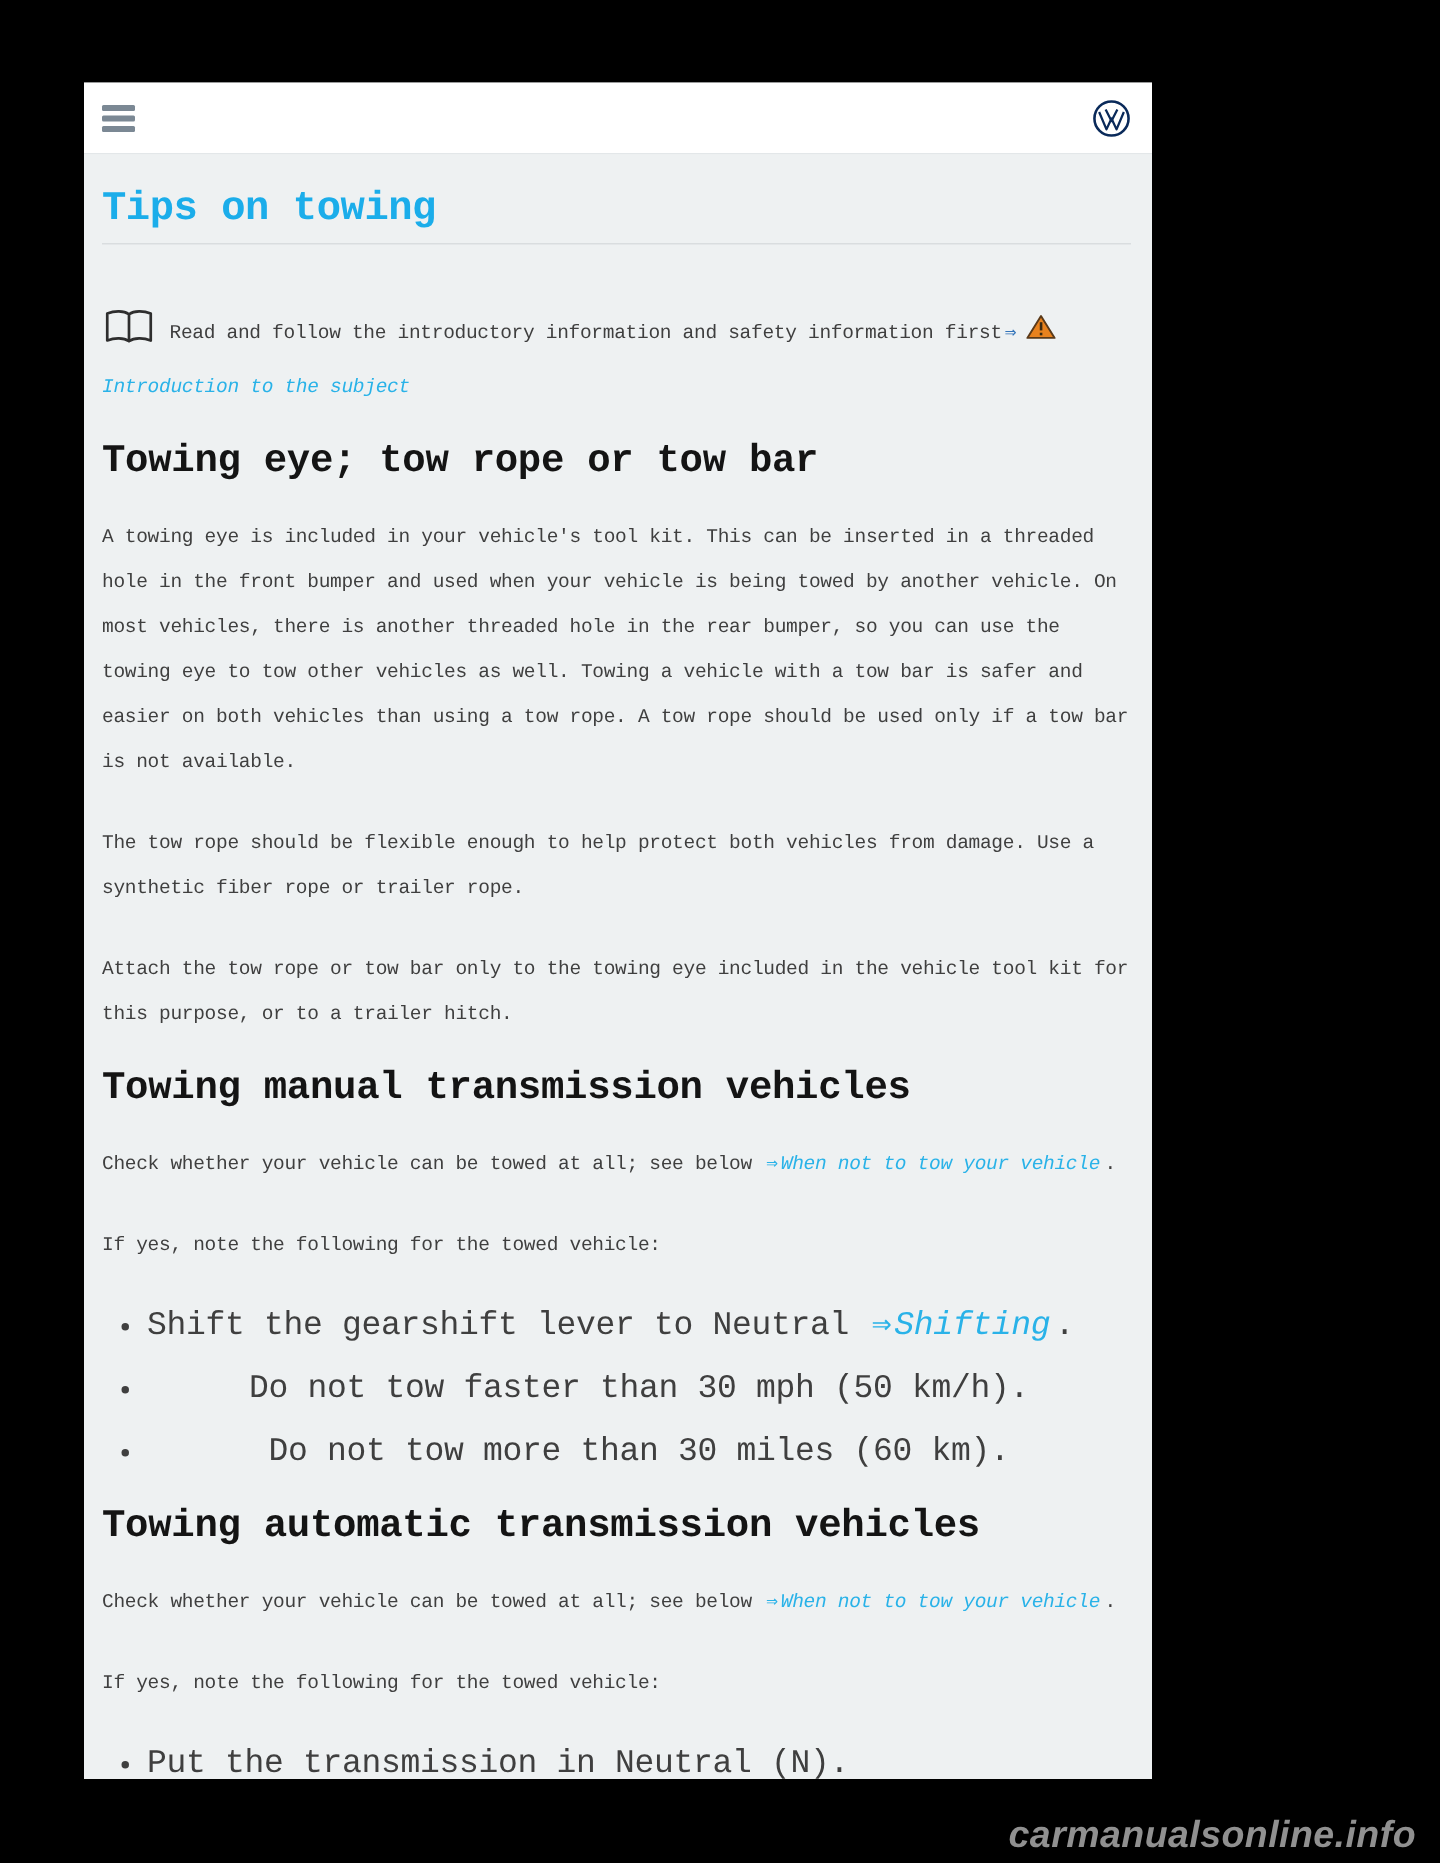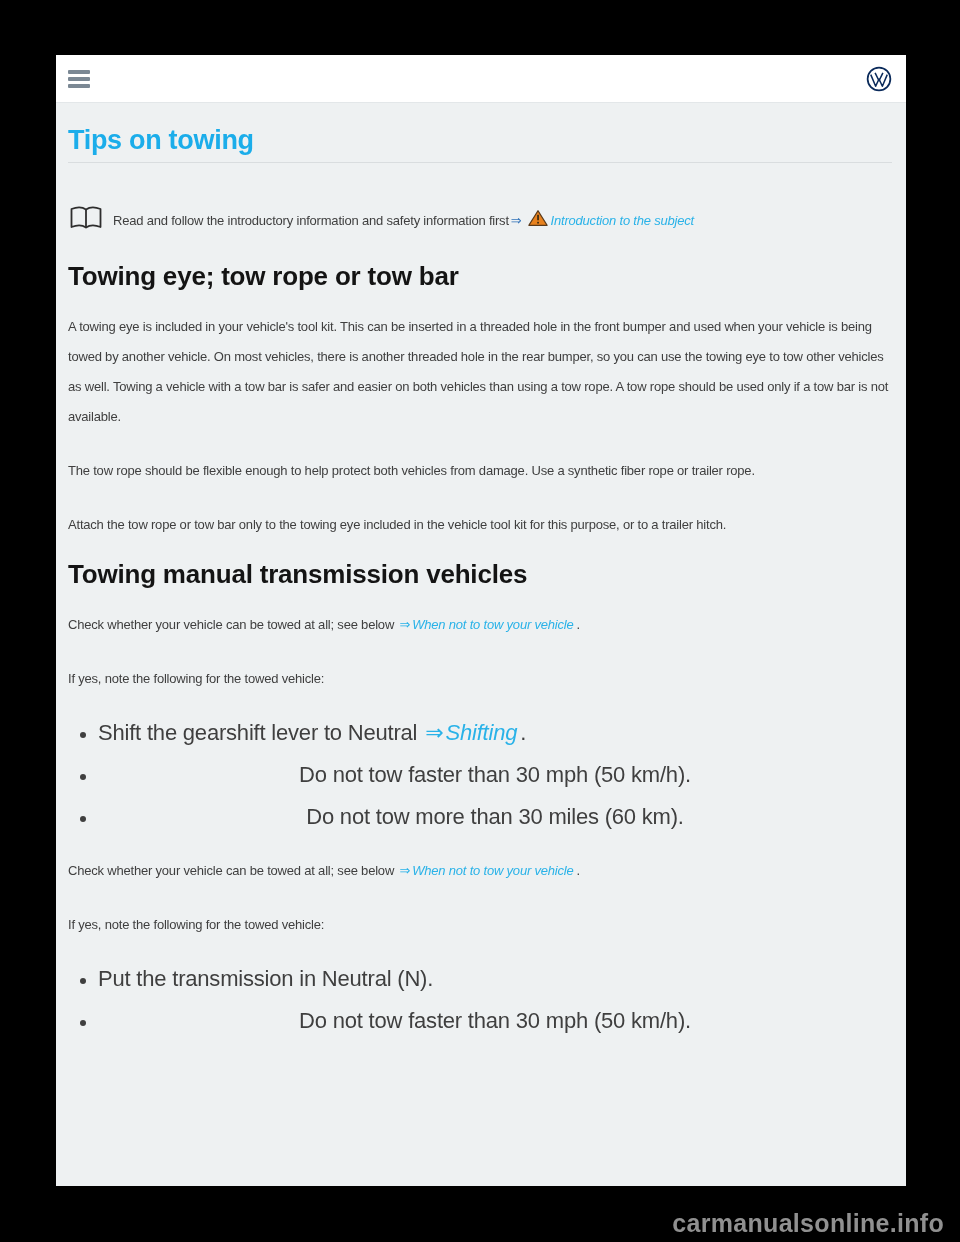--- a/index.html
+++ b/index.html
@@ -1,22 +1,22 @@
 <!DOCTYPE html>
 <html><head>
 <meta charset="utf-8">
 <style>
   html,body { margin:0; padding:0; background:#000; }
   .stage {
     position:relative; width:960px; height:1242px; background:#000;
     overflow:hidden; font-family:"Liberation Sans","DejaVu Sans",sans-serif;
   }
   .card {
-    position:absolute; left:56px; top:55px; width:850px; height:1131px;
-    background:#eef1f2; overflow:hidden;
+    position:absolute; left:56px; top:55px; width:712px; height:1131px;
+    background:#eef1f2; overflow:hidden;font-family:Liberation Mono, monospace;
   }
   
   .topbar {
     height:48px; background:#ffffff; border-bottom:1px solid #e3e7e9;
     display:flex; align-items:center; justify-content:space-between;
     padding:0 14px 0 12px; box-sizing:border-box;
   }
   .menu-btn {
     background:none; border:none; padding:0; cursor:pointer;
     display:flex; flex-direction:column; gap:3px; width:22px;
@@ -47,21 +47,21 @@
   .ref-arrow.blue { color:#3273b9; }
   .ref-arrow.cyan { color:#29b2e8; }
   .ref-link { color:#29b2e8; font-style:italic; text-decoration:none; cursor:pointer; }
   .suffix { color:#3f3f3f; margin-left:3px; }
   .ref-arrow:empty, .ref-link:empty, .suffix:empty { display:none; }
   .book-icon { display:inline-block; vertical-align:-6px; margin-right:9px; }
   .warn-icon { display:inline-block; vertical-align:-2px; margin:0 3px 0 4px; }
   
   .watermark {
     position:absolute; right:16px; bottom:4px; font-size:25px; font-weight:bold;
-    color:#909090; letter-spacing:0.3px;
+    color:#909090; letter-spacing:0.3px;font-style:italic;
   }
 </style>
 </head>
 <body>
 
 <div class="stage">
   <div class="card">
 
     <header class="topbar">
       <button class="menu-btn" aria-label="Menu">
@@ -102,20 +102,21 @@
         <span class="ref-arrow cyan">⇒</span><a class="ref-link">When not to tow your vehicle</a><span class="suffix">.</span>
       </p>
       <p class="body">If yes, note the following for the towed vehicle:</p>
       <ul class="bullets">
         <li><span>Shift the gearshift lever to Neutral</span>
           <span class="ref-arrow cyan">⇒</span><a class="ref-link">Shifting</a><span class="suffix">.</span></li>
         <li><span>Do not tow faster than 30 mph (50 km/h).</span></li>
         <li><span>Do not tow more than 30 miles (60 km).</span></li>
       </ul>
 
+      <h3 class="sec-heading">Towing automatic transmission vehicles</h3>
       <p class="body">
         <span>Check whether your vehicle can be towed at all; see below</span>
         <span class="ref-arrow cyan">⇒</span><a class="ref-link">When not to tow your vehicle</a><span class="suffix">.</span>
       </p>
       <p class="body">If yes, note the following for the towed vehicle:</p>
       <ul class="bullets">
         <li><span>Put the transmission in Neutral (N).</span></li>
         <li><span>Do not tow faster than 30 mph (50 km/h).</span></li>
       </ul>
     </main>

